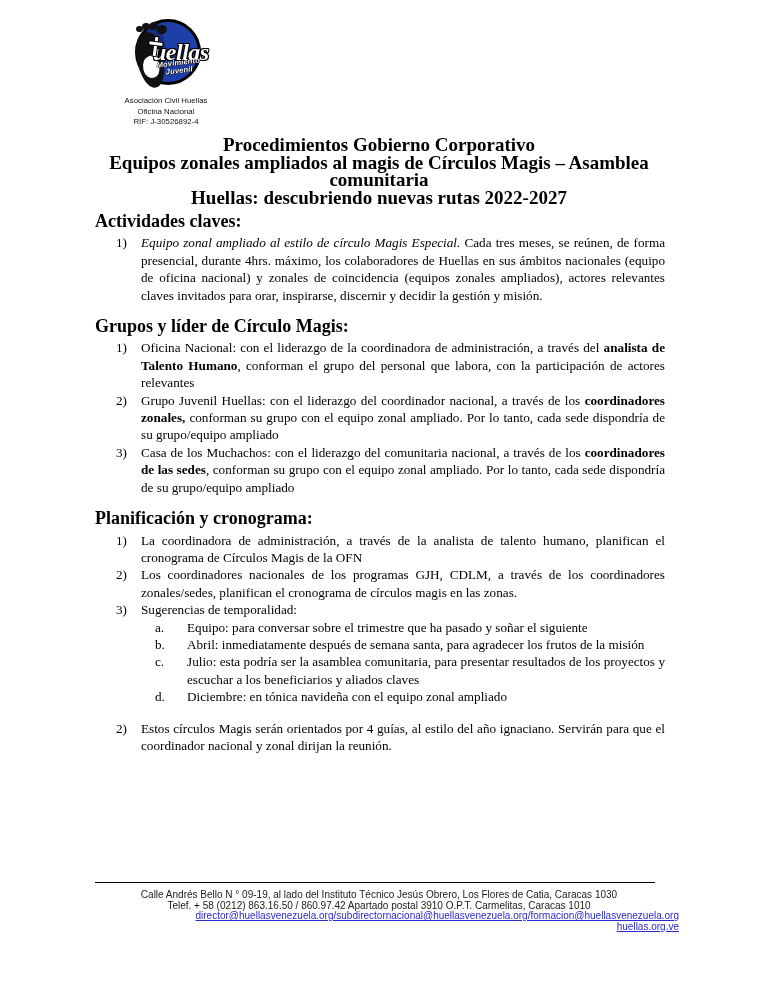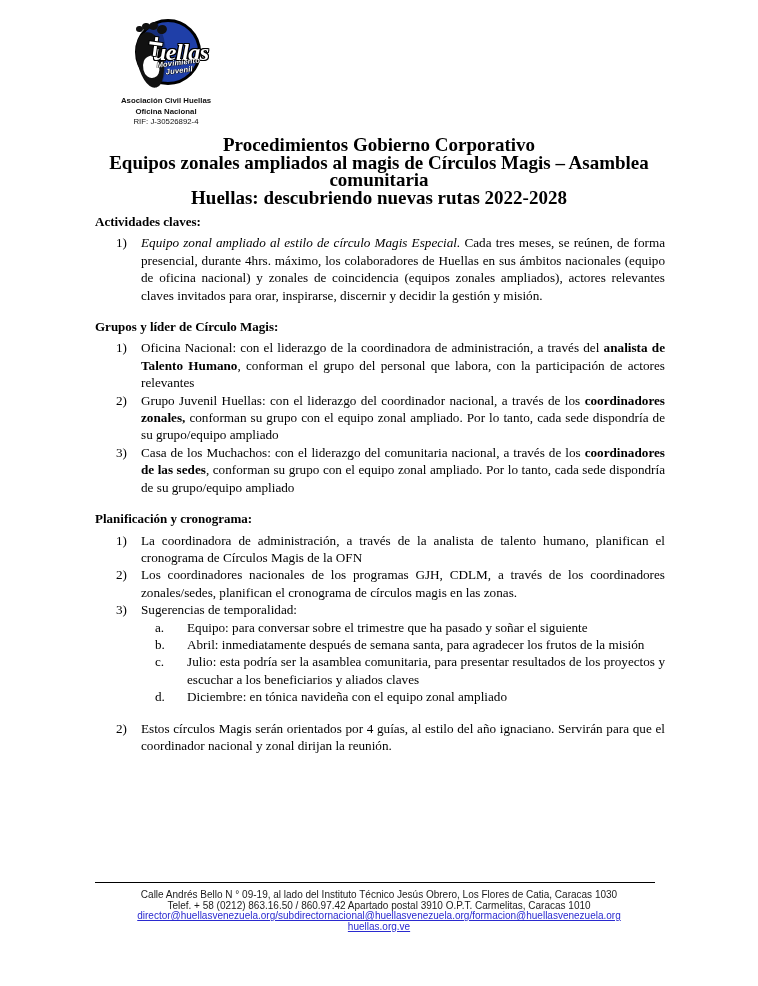--- a/index.html
+++ b/index.html
@@ -146,21 +146,21 @@
     text-shadow: 0.5px 0.5px 0 #000, -0.5px 0 0 #000;
     letter-spacing: .2px;
   }
 
   .lh-line {
     font-family: "Liberation Sans", "DejaVu Sans", sans-serif;
     font-size: 7.8px;
     line-height: 10.5px;
     color: #111111;
   }
-  .lh-line.b { font-weight: bold; }
+  .lh-line.b { font-weight: normal; }
 
   
   .doc-title {
     position: absolute;
     left: 95px;
     top: 136px;
     width: 568px;
     text-align: center;
     font-weight: bold;
     font-size: 19px;
@@ -170,21 +170,21 @@
   
   .content {
     position: absolute;
     left: 95px;
     top: 213px;
     width: 570px;
     font-size: 13.2px;
     line-height: 17.4px;
   }
   h2.section {
-    font-size: 13px;
+    font-size: 18px;
     font-weight: bold;
     margin: 0 0 4px 0;
     padding: 0;
     line-height: 17.4px;
   }
   .sec-block { margin-bottom: 14px; }
 
   ol.lvl1 {
     list-style: none;
     margin: 0;
@@ -242,20 +242,21 @@
     text-align: center;
     font-family: "Liberation Sans", "DejaVu Sans", sans-serif;
     font-size: 10px;
     line-height: 10.6px;
     color: #1a1a1a;
   }
   .footer .link {
     color: #2a2ad0;
     text-decoration: underline;
     display: block;
+    text-align: right;
   }
 </style>
 </head>
 <body>
 
 <div class="page">
 
   <div class="letterhead">
     <div class="logo-mark">
       <div class="logo-circle"></div>
@@ -273,21 +274,21 @@
       </div>
     </div>
     <div class="lh-line b">Asociación Civil Huellas</div>
     <div class="lh-line b">Oficina Nacional</div>
     <div class="lh-line">RIF: J-30526892-4</div>
   </div>
 
   <div class="doc-title">
     <div>Procedimientos Gobierno Corporativo</div>
     <div>Equipos zonales ampliados al magis de Círculos Magis – Asamblea comunitaria</div>
-    <div>Huellas: descubriendo nuevas rutas 2022-2028</div>
+    <div>Huellas: descubriendo nuevas rutas 2022-2027</div>
   </div>
 
   <div class="content" id="content-root">
       <div class="sec-block">
         <h2 class="section">Actividades claves:</h2>
         <ol class="lvl1">
           <li><span class="marker">1)</span><span><span class="it">Equipo zonal ampliado al estilo de círculo Magis Especial.</span><span> Cada tres meses, se reúnen, de forma presencial, durante 4hrs. máximo, los colaboradores de Huellas en sus ámbitos nacionales (equipo de oficina nacional) y zonales de coincidencia (equipos zonales ampliados), actores relevantes claves invitados para orar, inspirarse, discernir y decidir la gestión y misión.</span></span></li>
         </ol>
       </div>
       <div class="sec-block">

